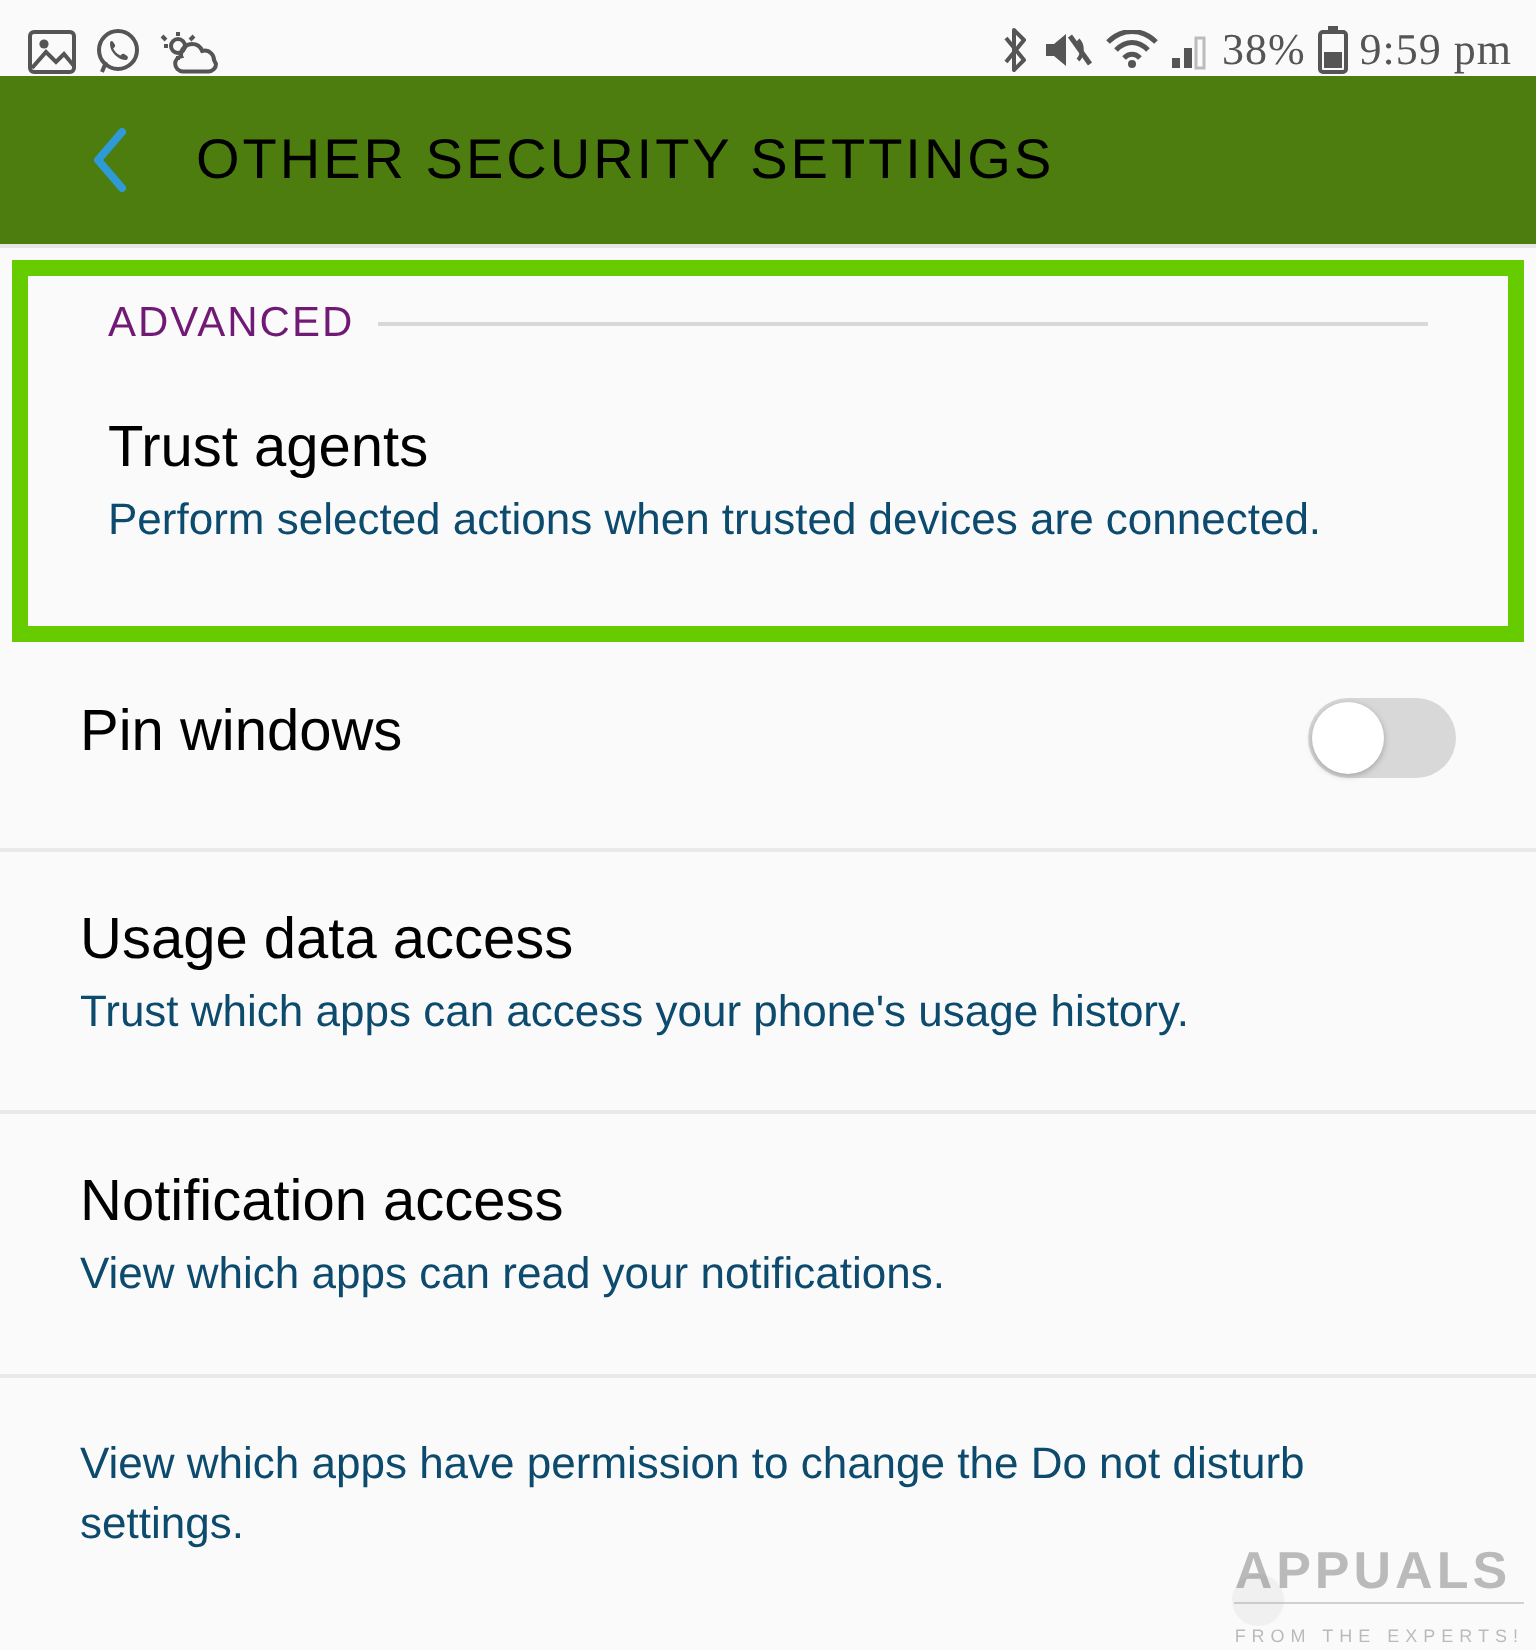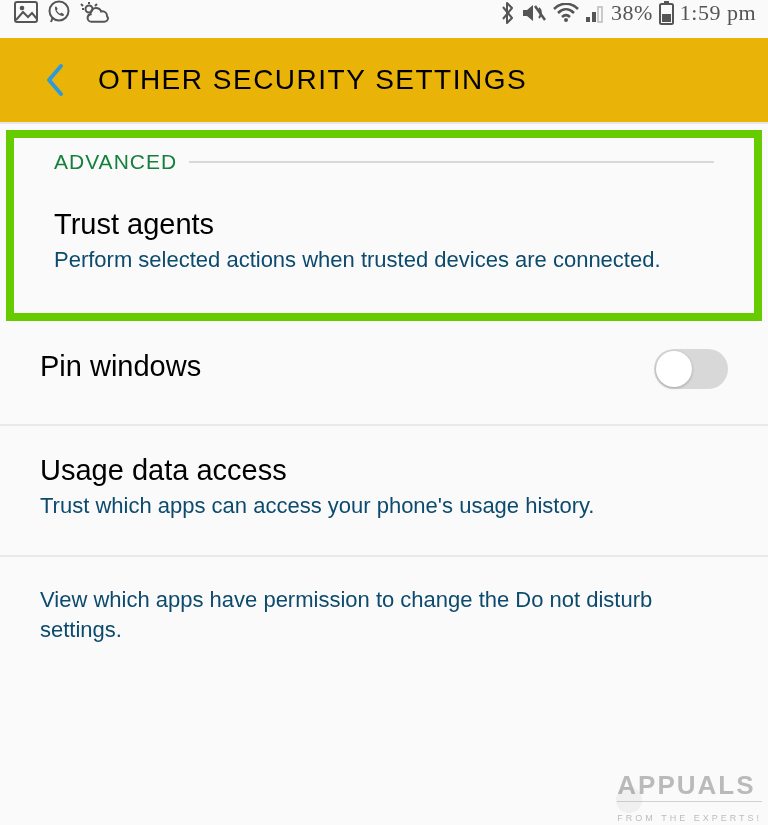--- a/index.html
+++ b/index.html
@@ -7,53 +7,53 @@
   body {
     font-family: "Comic Sans MS", "Segoe Script", cursive, sans-serif;
     background: #fafafa;
     color: #000;
     position: relative;
   }
   
   .status-bar {
     height: 38px;
     display: flex;
-    align-items: flex-start;
+    align-items: flex-end;
     justify-content: space-between;
     padding: 0 12px 0 14px;
     font-size: 23px;
     color: #555;
   }
   .sb-left, .sb-right { display: flex; align-items: center; gap: 9px; }
   .sb-right { gap: 6px; }
   .sb-icon { display: inline-flex; align-items: center; justify-content: center; }
   .sb-text { font-family: "Comic Sans MS", cursive; font-size: 22px; color: #555; letter-spacing: 0.5px; }
   
   .header {
     height: 86px;
     display: flex;
     align-items: center;
     gap: 28px;
     padding: 0 18px 0 40px;
     border-bottom: 2px solid #e6e6e6;
-    background:#eab308;
+    background:#4d7c0f;
   }
   .back-btn { width: 30px; height: 40px; display:flex; align-items:center; justify-content:center; cursor:pointer;}
   .header-title {
     font-size: 28px;
     letter-spacing: 1.5px;
     font-weight: 400;
     color:#000;
   }
   
   .list { padding-top: 10px; }
   .section-label {
     padding: 30px 40px 6px 40px;
     font-size: 21px;
-    color: #15803d;
+    color: #701a75;
     letter-spacing: 1px;
     display:flex;
     align-items:center;
     gap:12px;
   }
   .section-label .rule{
     flex:1;
     height:2px;
     background:#d8d8d8;
   }
@@ -188,21 +188,21 @@
         </svg>
     </span>
     <span class="sb-text">38%</span>
     <span class="sb-icon">
       <svg width="15" height="24" viewBox="0 0 15 24">
           <rect x="1" y="3" width="13" height="20" rx="1.5" fill="none" stroke="#555" stroke-width="2"></rect>
           <rect x="5" y="0" width="5" height="3" fill="#555"></rect>
           <rect x="3" y="13" width="9" height="8" fill="#555"></rect>
         </svg>
     </span>
-    <span class="sb-text">1:59 pm</span>
+    <span class="sb-text">9:59 pm</span>
   </div>
 </div>
 
 <div class="header">
   <div class="back-btn">
     <svg width="22" height="36" viewBox="0 0 22 36">
         <path d="M17 4 L5 18 L17 32" fill="none" stroke="#2e9bd6" stroke-width="4" stroke-linecap="round" stroke-linejoin="round"></path>
       </svg>
   </div>
   <div class="header-title">OTHER SECURITY SETTINGS</div>
@@ -233,20 +233,26 @@
     </div>
   </div>
 
   <div class="row">
     <div class="txt">
       <div class="row-title">Usage data access</div>
       <div class="row-sub">Trust which apps can access your phone's usage history.</div>
     </div>
   </div>
 
+  <div class="row">
+    <div class="txt">
+      <div class="row-title">Notification access</div>
+      <div class="row-sub">View which apps can read your notifications.</div>
+    </div>
+  </div>
 
   <div class="row" style="border-bottom:none;padding-bottom:20px">
     <div class="txt">
       <div class="row-sub">View which apps have permission to change the Do not disturb settings.</div>
     </div>
   </div>
 
 </div>
 
 <div class="wm-head"></div>

